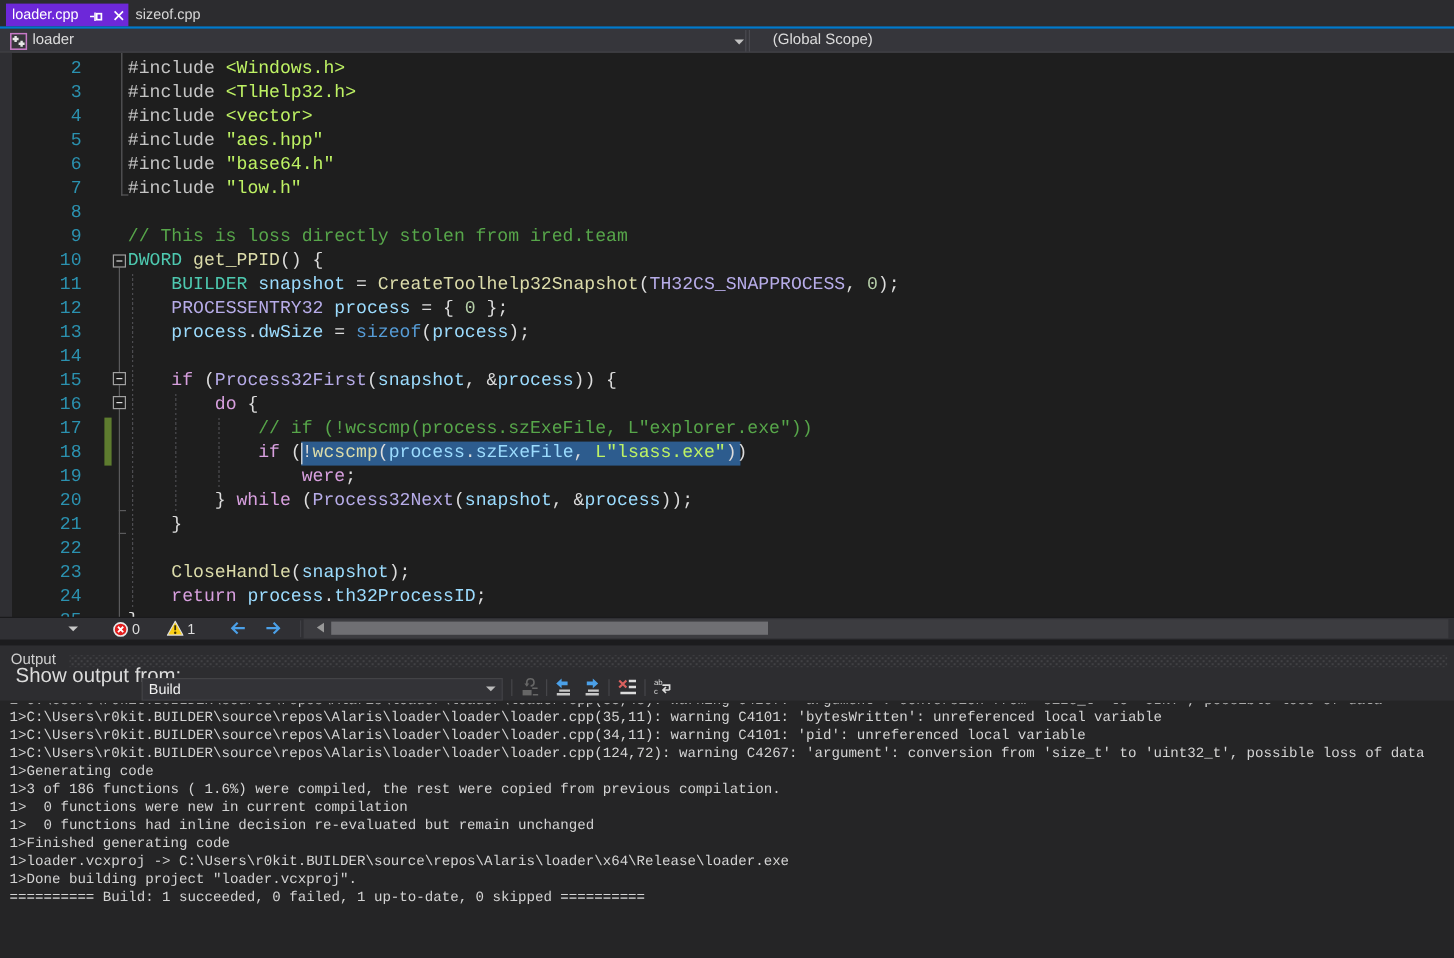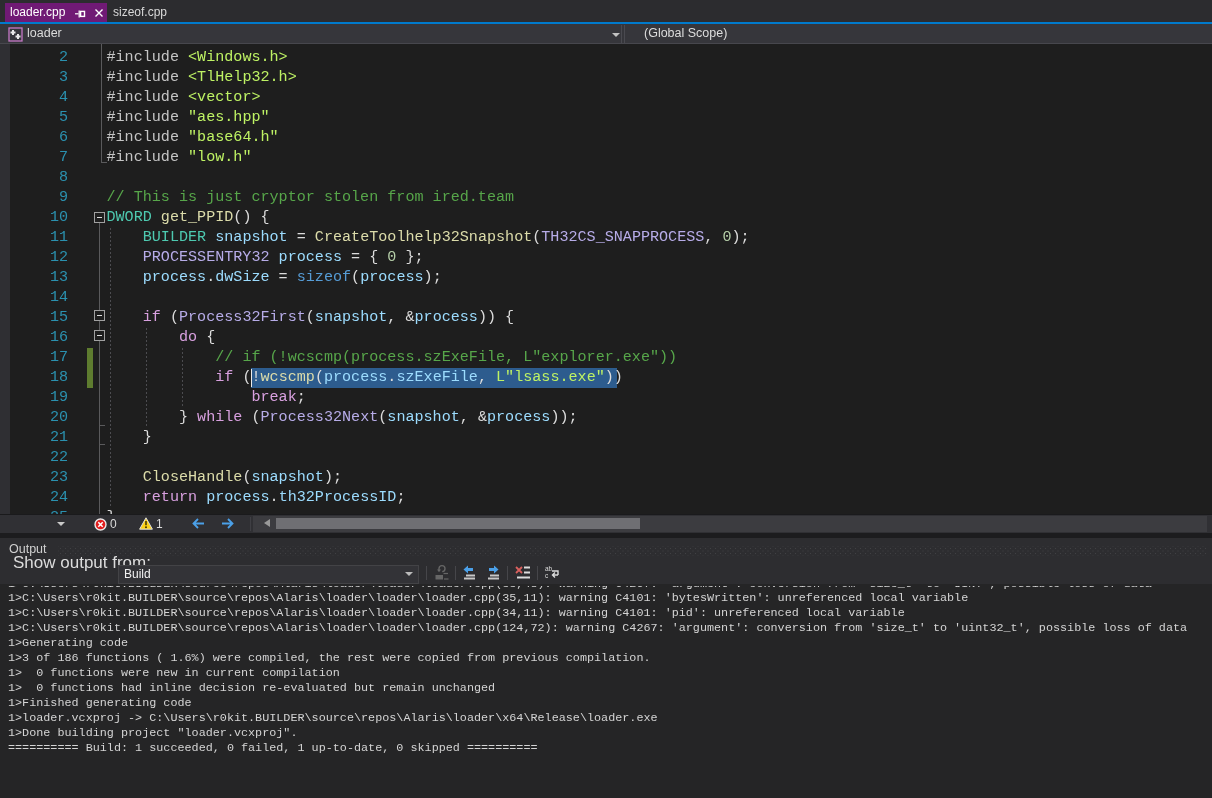--- a/index.html
+++ b/index.html
@@ -14,21 +14,21 @@
   .guide{width:1px;background-image:repeating-linear-gradient(180deg,#4C4C50 0,#4C4C50 2px,transparent 2px,transparent 4px);}
   .outl{background:#5A5A5C;}
   .obox{width:9px;height:9px;border:1px solid #A0A0A0;background:#1E1E1E;}
   .obox:after{content:"";position:absolute;left:2px;top:4px;width:5px;height:1px;background:#DCDCDC;}
 </style>
 </head>
 <body>
 <div id="app">
 
   <div class="abs" style="left:0;top:0;width:1212px;height:22px;background:#2C2C2F;"></div>
-  <div class="abs" style="left:5px;top:3px;width:102px;height:19px;background:#701a75;color:#FFFFFF;font-size:12px;line-height:19px;">
+  <div class="abs" style="left:5px;top:3px;width:102px;height:19px;background:#6d28d9;color:#FFFFFF;font-size:12px;line-height:19px;">
     <span style="position:absolute;left:5px;top:0;">loader.cpp</span>
     <svg class="abs" style="left:70px;top:7px;" width="11" height="8" viewBox="0 0 11 8">
       <path d="M0 3.8 H3.5" stroke="#FFFFFF" stroke-width="1.2" fill="none"></path>
       <path d="M4.2 0.5 V7.5" stroke="#FFFFFF" stroke-width="1.3" fill="none"></path>
       <rect x="5.6" y="1.4" width="3.9" height="5" fill="none" stroke="#FFFFFF" stroke-width="1.4"></rect>
     </svg>
     <svg class="abs" style="left:89px;top:5px;" width="10" height="10" viewBox="0 0 10 10">
       <path d="M1.5 1.5 L8.5 8.5 M8.5 1.5 L1.5 8.5" stroke="#FFFFFF" stroke-width="1.4" fill="none"></path>
     </svg>
   </div>
@@ -97,31 +97,31 @@
 24
 25</pre>
 
     <pre class="abs p" style="left:106.5px;top:2.7px;font-size:15.1px;line-height:20px;"><span class="pp">#include</span> <span class="st">&lt;Windows.h&gt;</span>
 <span class="pp">#include</span> <span class="st">&lt;TlHelp32.h&gt;</span>
 <span class="pp">#include</span> <span class="st">&lt;vector&gt;</span>
 <span class="pp">#include</span> <span class="st">"aes.hpp"</span>
 <span class="pp">#include</span> <span class="st">"base64.h"</span>
 <span class="pp">#include</span> <span class="st">"low.h"</span>
 
-<span class="cm">// This is just cryptor stolen from ired.team</span>
+<span class="cm">// This is loss directly stolen from ired.team</span>
 <span class="ty">DWORD</span> <span class="fn">get_PPID</span>() {
     <span class="ty">BUILDER</span> <span class="va">snapshot</span> = <span class="fn">CreateToolhelp32Snapshot</span>(<span class="pe">TH32CS_SNAPPROCESS</span>, <span class="nu">0</span>);
     <span class="pe">PROCESSENTRY32</span> <span class="va">process</span> = { <span class="nu">0</span> };
     <span class="va">process</span>.<span class="va">dwSize</span> = <span class="kw">sizeof</span>(<span class="va">process</span>);
 
     <span class="ct">if</span> (<span class="pe">Process32First</span>(<span class="va">snapshot</span>, &amp;<span class="va">process</span>)) {
         <span class="ct">do</span> {
             <span class="cm">// if (!wcscmp(process.szExeFile, L"explorer.exe"))</span>
             <span class="ct">if</span> (!<span class="fn">wcscmp</span>(<span class="va">process</span>.<span class="va">szExeFile</span>, <span class="st">L"lsass.exe"</span>))
-                <span class="ct">break</span>;
+                <span class="ct">were</span>;
         } <span class="ct">while</span> (<span class="pe">Process32Next</span>(<span class="va">snapshot</span>, &amp;<span class="va">process</span>));
     }
 
     <span class="fn">CloseHandle</span>(<span class="va">snapshot</span>);
     <span class="ct">return</span> <span class="va">process</span>.<span class="va">th32ProcessID</span>;
 }</pre>
   </div>
 
   <div class="abs" style="left:0;top:514px;width:1212px;height:1px;background:#1A1A1C;"></div>
   <div class="abs" style="left:0;top:515px;width:1212px;height:18px;background:#303034;"></div>

